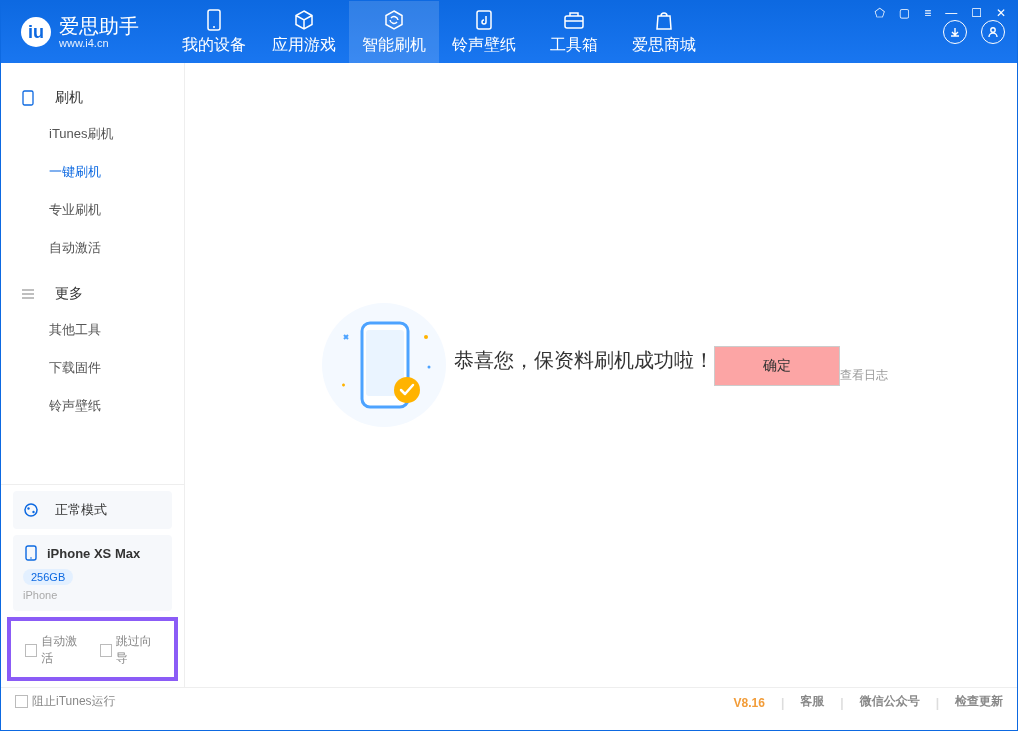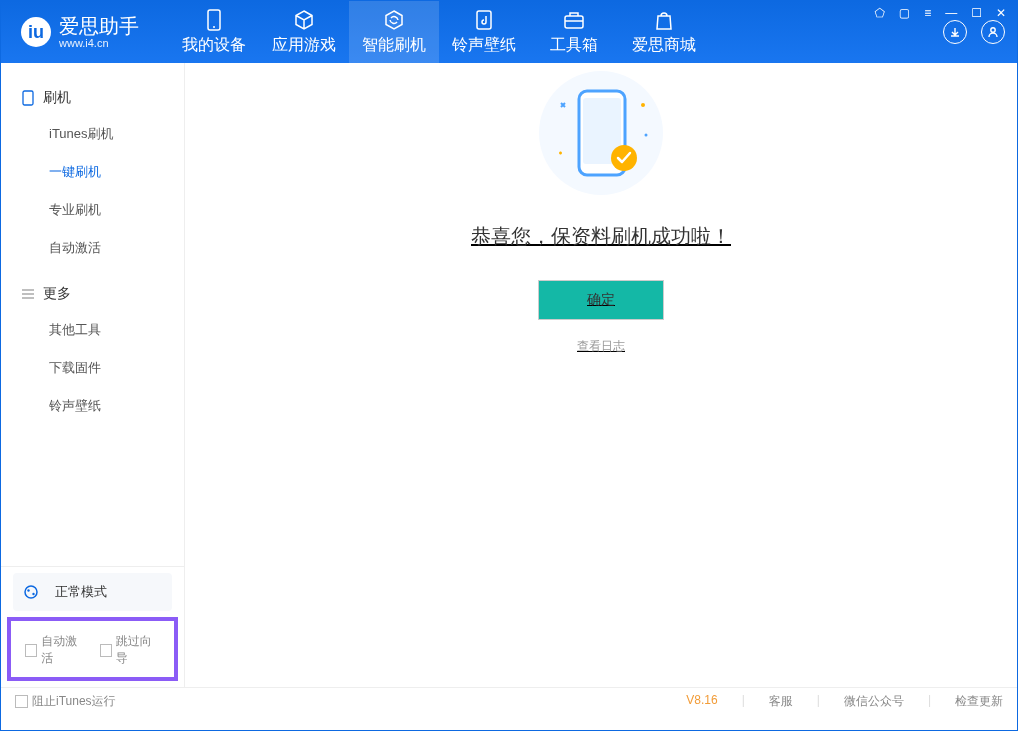--- a/index.html
+++ b/index.html
@@ -14,42 +14,42 @@
 .tab { width: 90px; display: flex; flex-direction: column; align-items: center; justify-content: center; cursor: pointer; gap: 4px; }
 .tab.active { background: rgba(255,255,255,0.15); }
 .tab-icon { width: 22px; height: 22px; display: flex; align-items: center; justify-content: center; }
 .tab-label { font-size: 16px; }
 .header-right { margin-left: auto; display: flex; align-items: center; padding-right: 12px; gap: 14px; }
 .win-controls { position: absolute; top: 4px; right: 8px; display: flex; gap: 6px; color: #fff; font-size: 12px; }
 .win-btn { cursor: pointer; padding: 2px 4px; }
 .content { display: flex; height: calc(100% - 77px - 28px); }
 .sidebar { width: 184px; border-right: 1px solid #eee; display: flex; flex-direction: column; }
 .sidebar-scroll { flex: 1; overflow: auto; padding-top: 18px; }
-.cat { padding: 8px 20px; font-size: 14px; color: #333; display: flex; align-items: center; gap: 8px; }
+.cat { padding: 8px 20px; font-size: 14px; color: #333; display: flex; align-items: center; gap: 20px; }
 .cat-icon { width: 14px; height: 14px; display:flex; align-items:center; justify-content:center; }
 .item { padding: 10px 20px 10px 48px; font-size: 13px; color: #555; cursor: pointer; }
 .item.active { color: #0d69e1; }
 .sidebar-bottom { border-top: 1px solid #eee; }
 .mode-box, .device-box { background: #f6f8fb; margin: 6px 12px; padding: 10px 10px; border-radius: 4px; font-size: 13px; color: #333; display:flex; flex-direction:column; gap:4px; }
 .mode-box { flex-direction: row; align-items: center; gap: 16px; }
 .mode-icon, .dev-icon { width: 16px; height: 16px; display:flex; align-items:center; justify-content:center; color:#0d69e1; }
 .dev-name-row { display:flex; align-items:center; gap:8px; font-weight:600; color:#333; }
 .dev-badge { display:inline-block; background:#e3f0ff; color:#0d69e1; font-size:11px; padding:2px 8px; border-radius:10px; margin-top:4px; width:max-content;}
 .dev-type { font-size:11px; color:#aaa; }
 .checkbox-row { display:flex; gap:14px; padding:12px 14px 10px; border:4px solid #8b5cf6; margin:4px 6px 6px; }
 .chk { display:flex; align-items:center; gap:4px; font-size:12px; color:#888; cursor:pointer;}
 .chk-box { width:13px; height:13px; border:1px solid #bbb; background:#fff; }
-.main { flex:1; position:relative; display:flex; flex-direction:column; align-items:center; justify-content:flex-start;text-decoration:underline; }
+.main { flex:1; position:relative; display:flex; flex-direction:row; align-items:center; justify-content:center; }
 .phone-illus { margin-bottom: 20px; position: relative; }
 .success-title { font-size:20px; color:#333; margin-bottom:30px; }
-.ok-btn { border:1px solid #ccc; background:#14b8a6; padding:10px 48px; font-size:14px; color:#333; cursor:pointer; margin-bottom:18px; }
+.ok-btn { border:1px solid #ccc; background:#fca5a5; padding:10px 48px; font-size:14px; color:#333; cursor:pointer; margin-bottom:18px; }
 .log-link { font-size:12px; color:#999; cursor:pointer; }
 .statusbar { height:28px; border-top:1px solid #eee; display:flex; align-items:center; padding:0 14px; font-size:12px; color:#888; gap:18px;}
 .statusbar .sep { color:#ddd; }
-.statusbar .right { margin-left:auto; display:flex; align-items:flex-start; gap:24px;}
+.statusbar .right { margin-left:auto; display:flex; align-items:flex-end; gap:16px;font-weight:bold;}
 .status-link{ cursor:pointer; }
 .circle-btn { width:24px; height:24px; border:1.5px solid #fff; border-radius:50%; display:flex; align-items:center; justify-content:center; cursor:pointer; }
 svg { display:block; }
 </style>
 </head>
 <body>
 
 <div class="win-controls">
   <span class="win-btn">⬠</span>
   <span class="win-btn">▢</span>
@@ -166,20 +166,33 @@
     <div class="sidebar-bottom">
       <div class="mode-box">
         <span class="mode-icon">
             <svg width="16" height="16" viewBox="0 0 16 16">
               <circle cx="8" cy="8" r="6" fill="none" stroke="#0d69e1" stroke-width="1.5"></circle>
               <circle cx="5.5" cy="6.5" r="1.2" fill="#0d69e1"></circle>
               <circle cx="10.5" cy="10" r="1.2" fill="#0d69e1"></circle>
             </svg>
           </span>
         <span>正常模式</span>
+      </div>
+      <div class="device-box">
+        <div class="dev-name-row">
+          <span class="dev-icon">
+              <svg width="12" height="16" viewBox="0 0 12 16">
+                <rect x="1" y="1" width="10" height="14" rx="2" fill="none" stroke="#0d69e1" stroke-width="1.4"></rect>
+                <circle cx="6" cy="13" r="0.8" fill="#0d69e1"></circle>
+              </svg>
+            </span>
+          <span>iPhone XS Max</span>
+        </div>
+        <span class="dev-badge">256GB</span>
+        <span class="dev-type">iPhone</span>
       </div>
       <div class="checkbox-row">
         <label class="chk">
           <span class="chk-box"></span>
           <span>自动激活</span>
         </label>
         <label class="chk">
           <span class="chk-box"></span>
           <span>跳过向导</span>
         </label>

